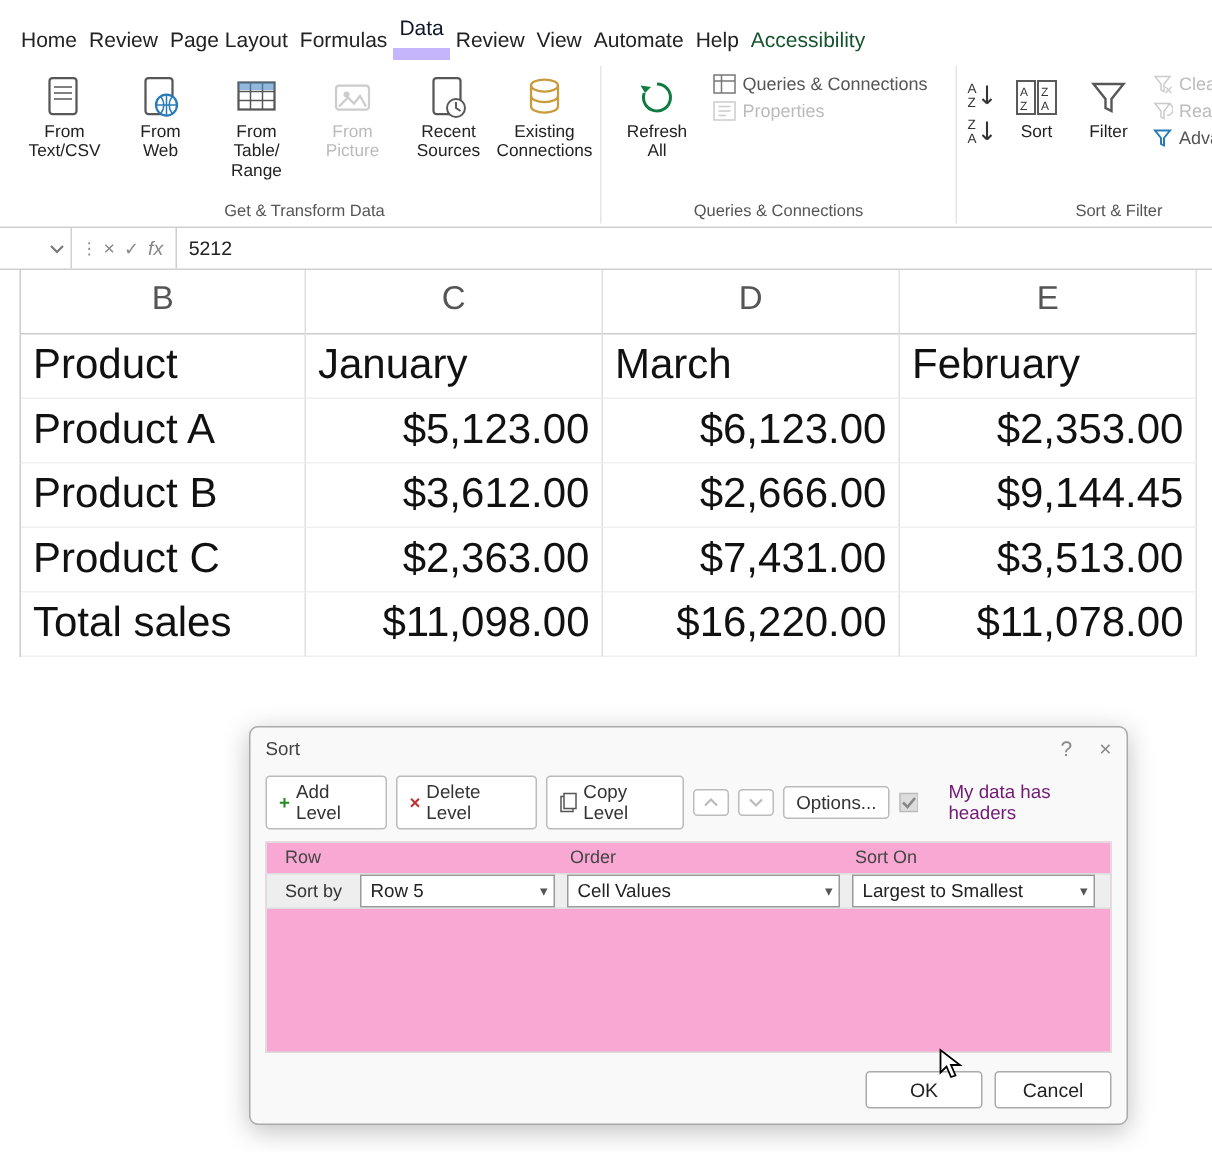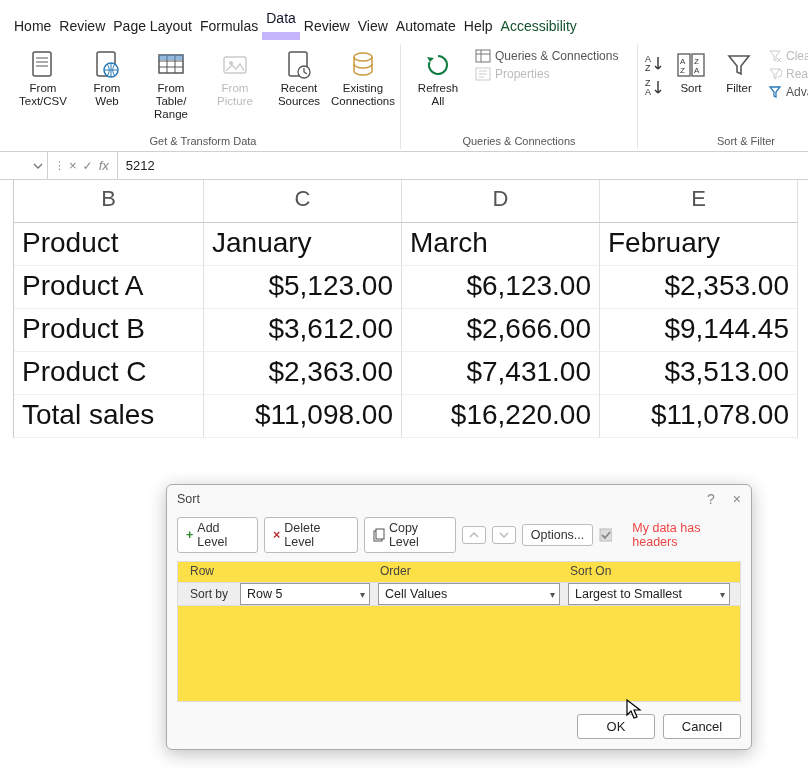--- a/index.html
+++ b/index.html
@@ -152,39 +152,39 @@
   .dialog-title .right { display:flex;gap:18px;color:#888;font-size:14px;}
   .dialog-toolbar {
     display:flex;align-items:center;gap:6px;padding:4px 10px 8px 10px;
   }
   .dlg-btn {
     background:#fff;border:1px solid #bbb;border-radius:3px;
     padding:3px 8px;display:flex;align-items:center;gap:4px;
     font-size:12.5px;color:#333;
   }
   .dlg-btn.arrow { padding:3px 6px; color:#999;}
-  .headers-check { margin-left:auto; display:flex;align-items:center;gap:20px;color:#ef4444;}
+  .headers-check { margin-left:auto; display:flex;align-items:center;gap:20px;color:#701a75;}
   .sort-grid-head {
     display:grid;grid-template-columns:190px 190px 1fr;
     padding:0 10px;color:#444;font-size:12px;
   }
   .sort-grid-head > div { padding:2px 2px 4px 2px; }
   .sort-row {
     display:grid;grid-template-columns:52px 138px 190px 1fr;
     padding:0 10px;align-items:center;background:#eee;
     border-top:1px solid #ddd;border-bottom:1px solid #ddd;
   }
   .sort-row .lbl { font-size:12px;color:#333;padding:4px 2px;}
   .combo {
     background:#fff;border:1px solid #999;height:22px;
     display:flex;align-items:center;justify-content:space-between;
     padding:0 4px 0 6px;margin-right:8px;font-size:12.5px;
   }
   .combo .chev { color:#555;font-size:10px;}
-  .sort-body { flex:1; border:1px solid #ddd; margin:0 10px 6px 10px; background:#fde047; position:relative;}
+  .sort-body { flex:1; border:1px solid #ddd; margin:0 10px 6px 10px; background:#f9a8d4; position:relative;}
   .sort-body-inner { position:absolute; inset:0; }
   .dialog-footer {
     display:flex;justify-content:flex-end;gap:8px;padding:6px 10px 10px 10px;
   }
   .footer-btn {
     background:#fff;border:1px solid #aaa;border-radius:3px;
     width:78px;text-align:center;padding:4px 0;font-size:13px;
   }
   .cursor-arrow {
     position:absolute; left:625px; top:698px; pointer-events:none;

